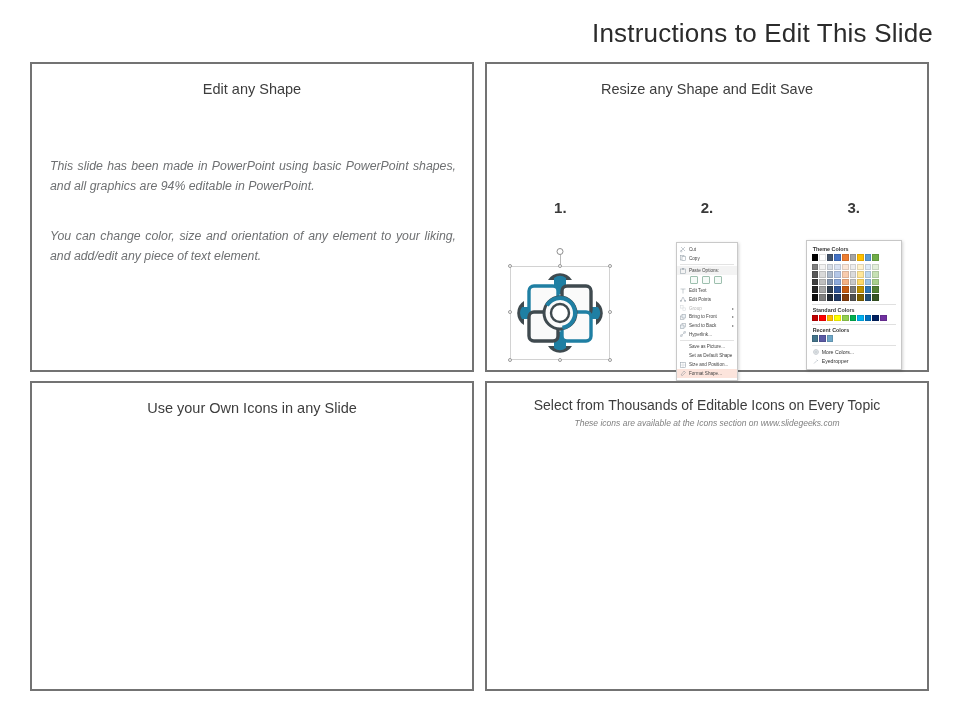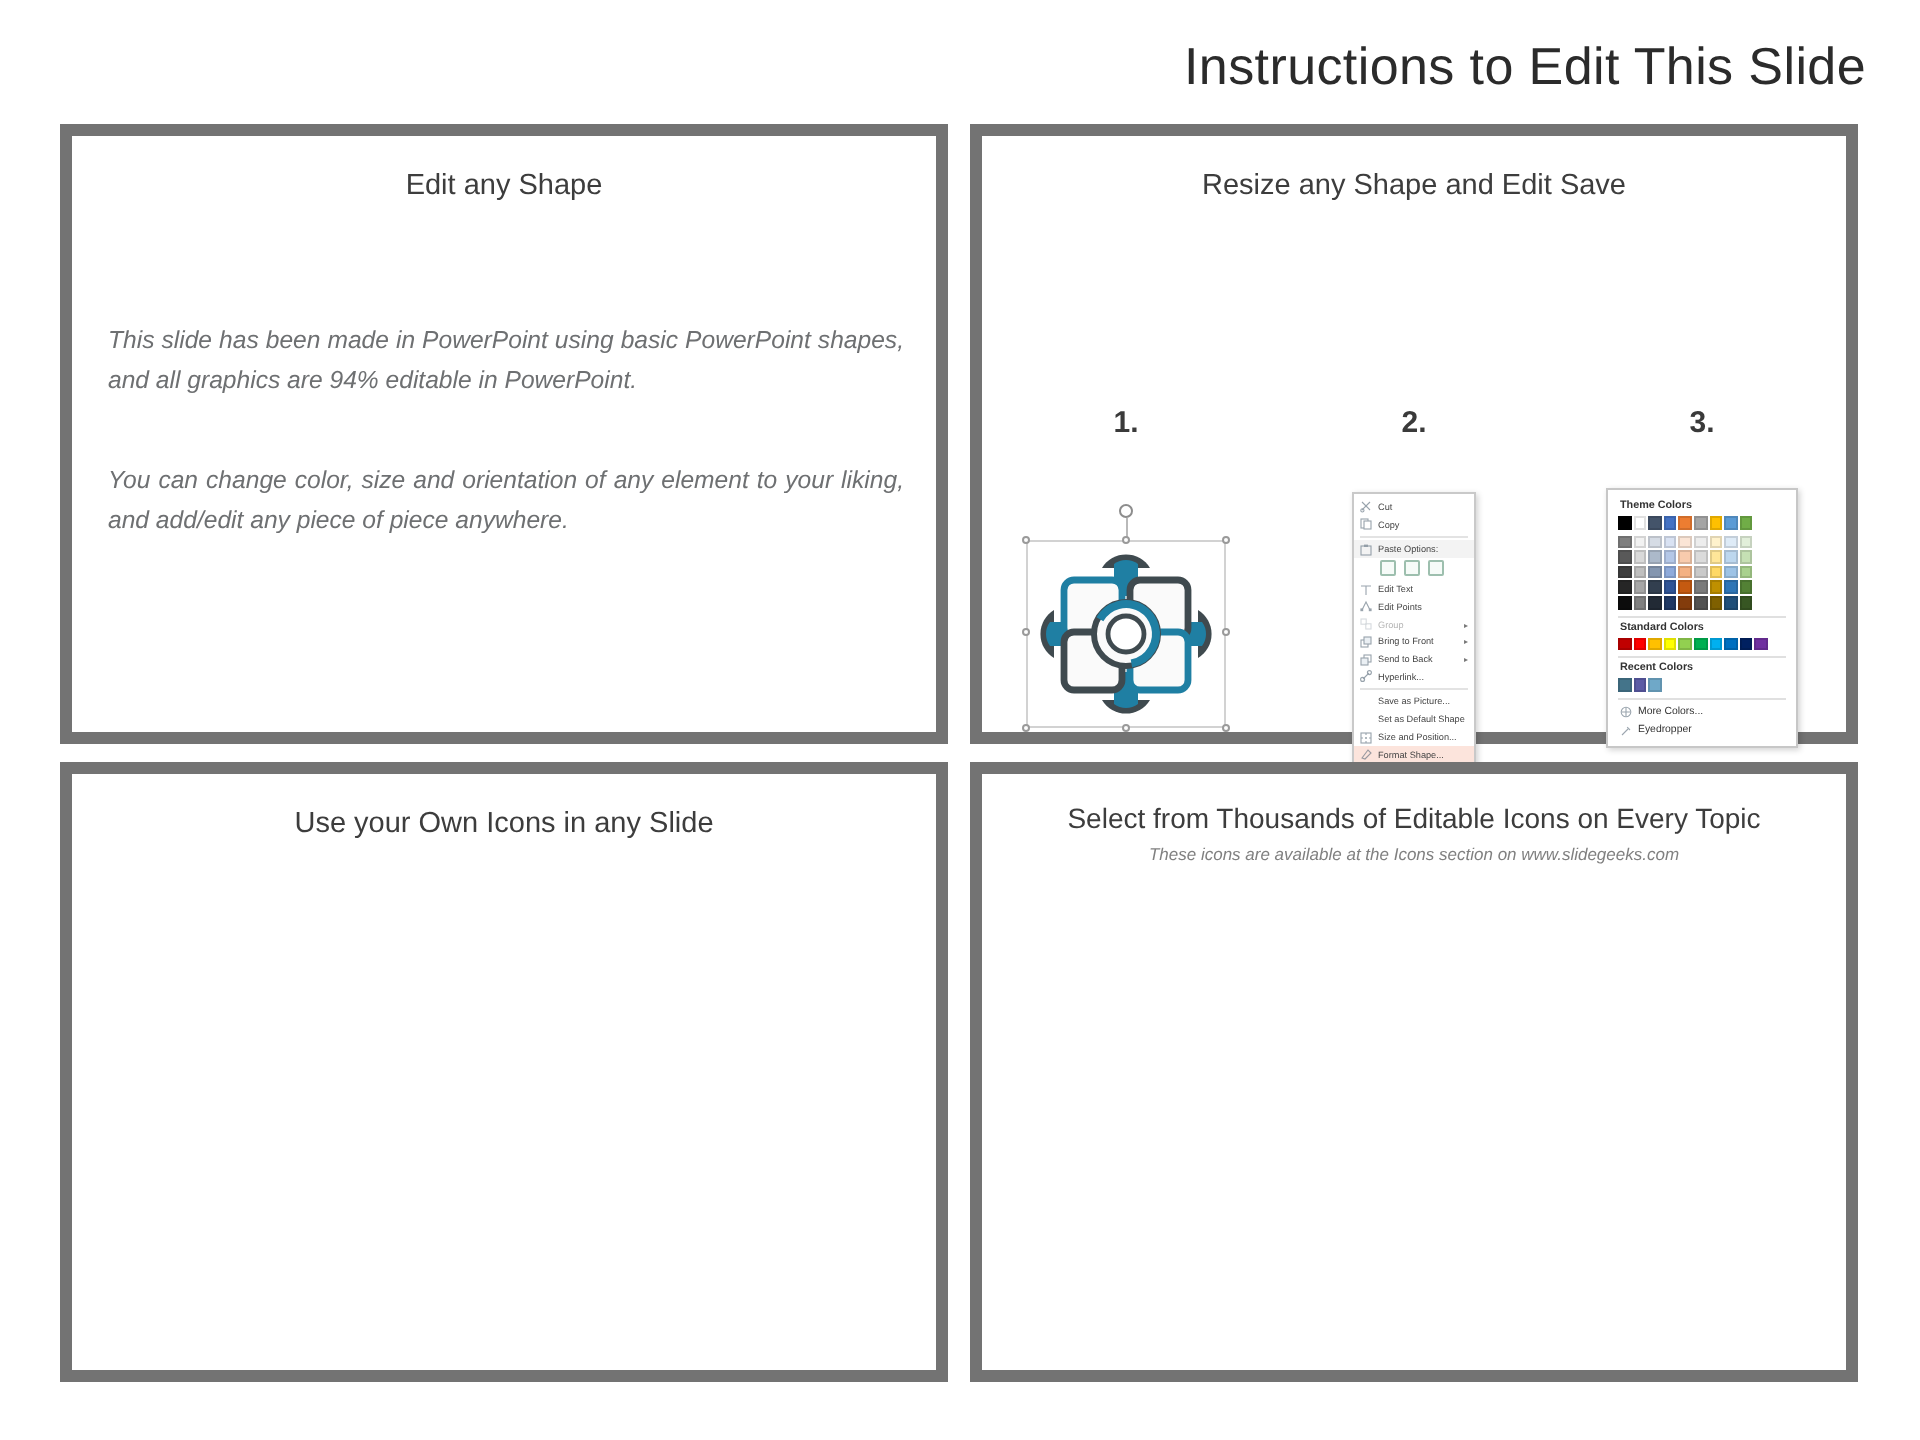--- a/index.html
+++ b/index.html
@@ -16,21 +16,21 @@
   .slide-title {
     position: absolute; top: 18px; left: 0; width: 892px;
     text-align: right;
     font-size: 26px; color: #2b2b2b; font-weight: 400;
     letter-spacing: 0.2px;
     margin-left: 41px;
   }
 
   .panel {
     position: absolute;
-    border: 6px solid #737373;
+    border: 2px solid #737373;
     background: #ffffff;
   }
   #panel-a { left: 30px;  top: 62px;  width: 444px; height: 310px; }
   #panel-b { left: 485px; top: 62px;  width: 444px; height: 310px; }
   #panel-c { left: 30px;  top: 381px; width: 444px; height: 310px; }
   #panel-d { left: 485px; top: 381px; width: 444px; height: 310px; }
 
   .panel-head {
     text-align: center; color: #3d3d3d;
     font-size: 14.5px; font-weight: 400;
@@ -129,21 +129,21 @@
 </head>
 <body>
 
 <div class="slide">
 
   <div class="slide-title">Instructions to Edit This Slide</div>
 
   <div class="panel" id="panel-a">
     <div class="panel-head">Edit any Shape</div>
     <div class="body-text" id="bodytext-1">This slide has been made in PowerPoint using basic PowerPoint shapes, and all graphics are 94% editable in PowerPoint.</div>
-    <div class="body-text" id="bodytext-2">You can change color, size and orientation of any element to your liking, and add/edit any piece of piece anywhere.</div>
+    <div class="body-text" id="bodytext-2">You can change color, size and orientation of any element to your liking, and add/edit any piece of text element.</div>
   </div>
 
   <div class="panel" id="panel-b">
     <div class="panel-head">Resize any Shape and Edit Save</div>
 
     <div class="numrow" id="numrow-b">
       <div>1.</div>
       <div>2.</div>
       <div>3.</div>
     </div>

